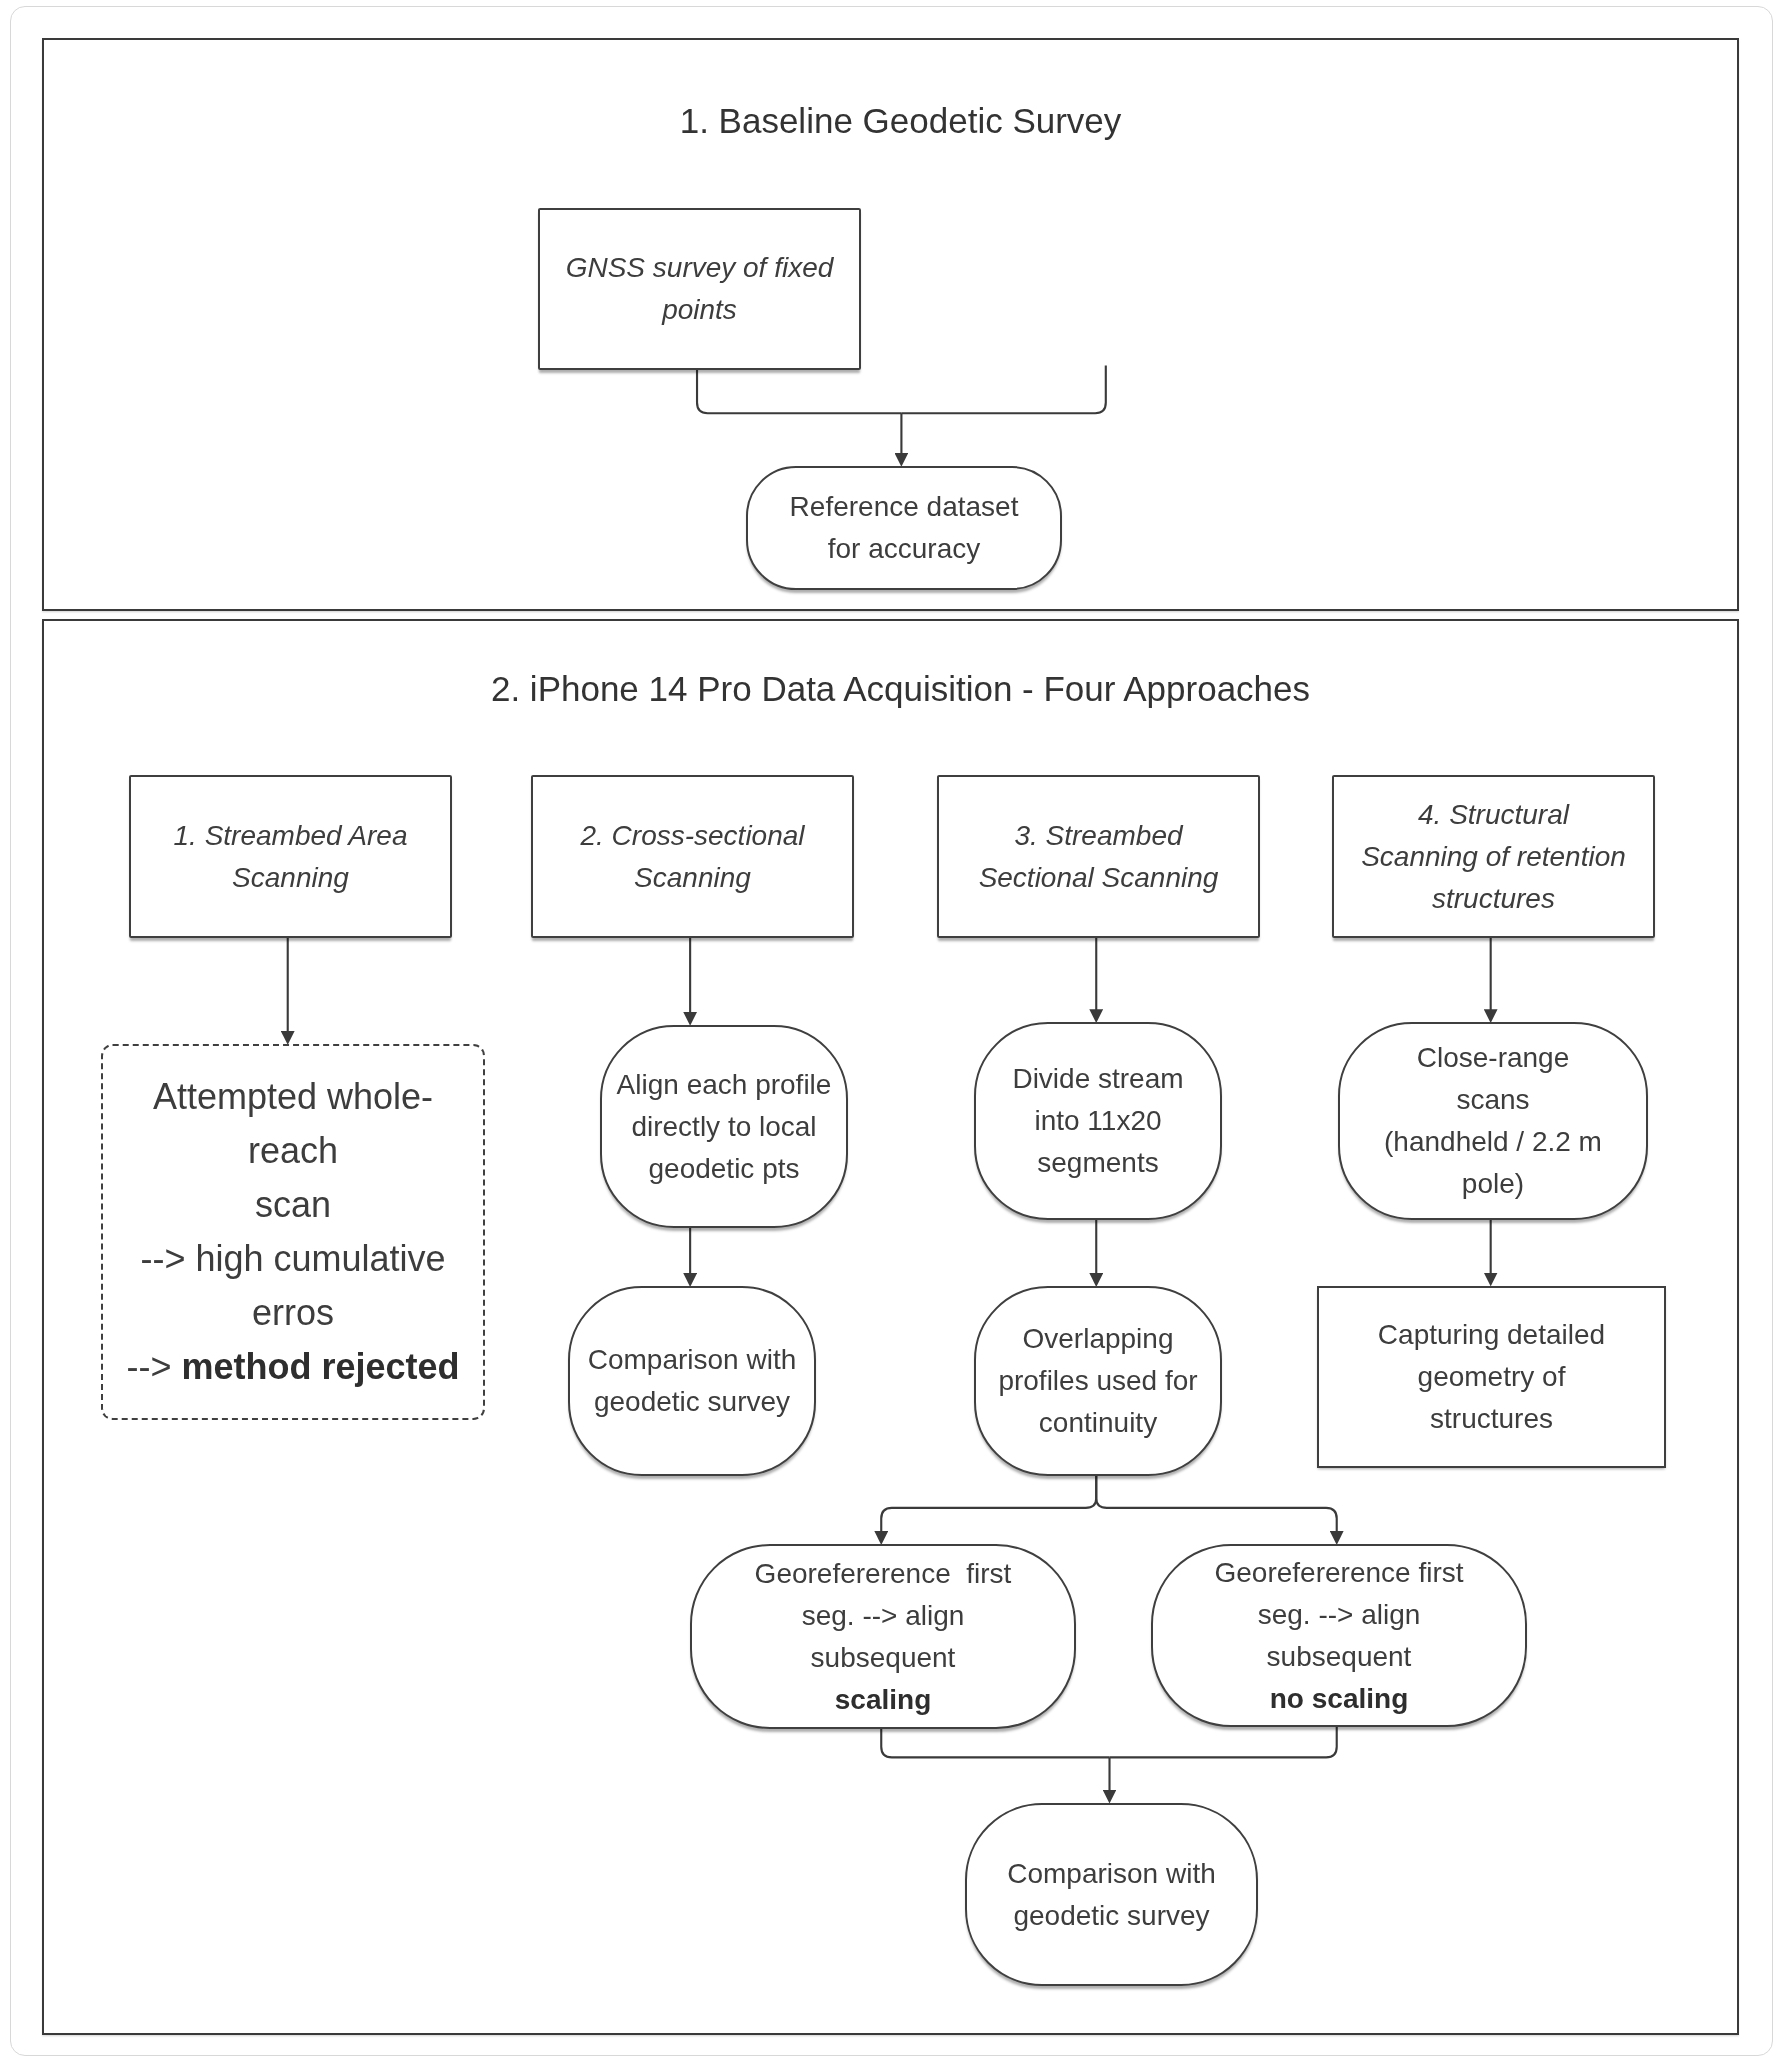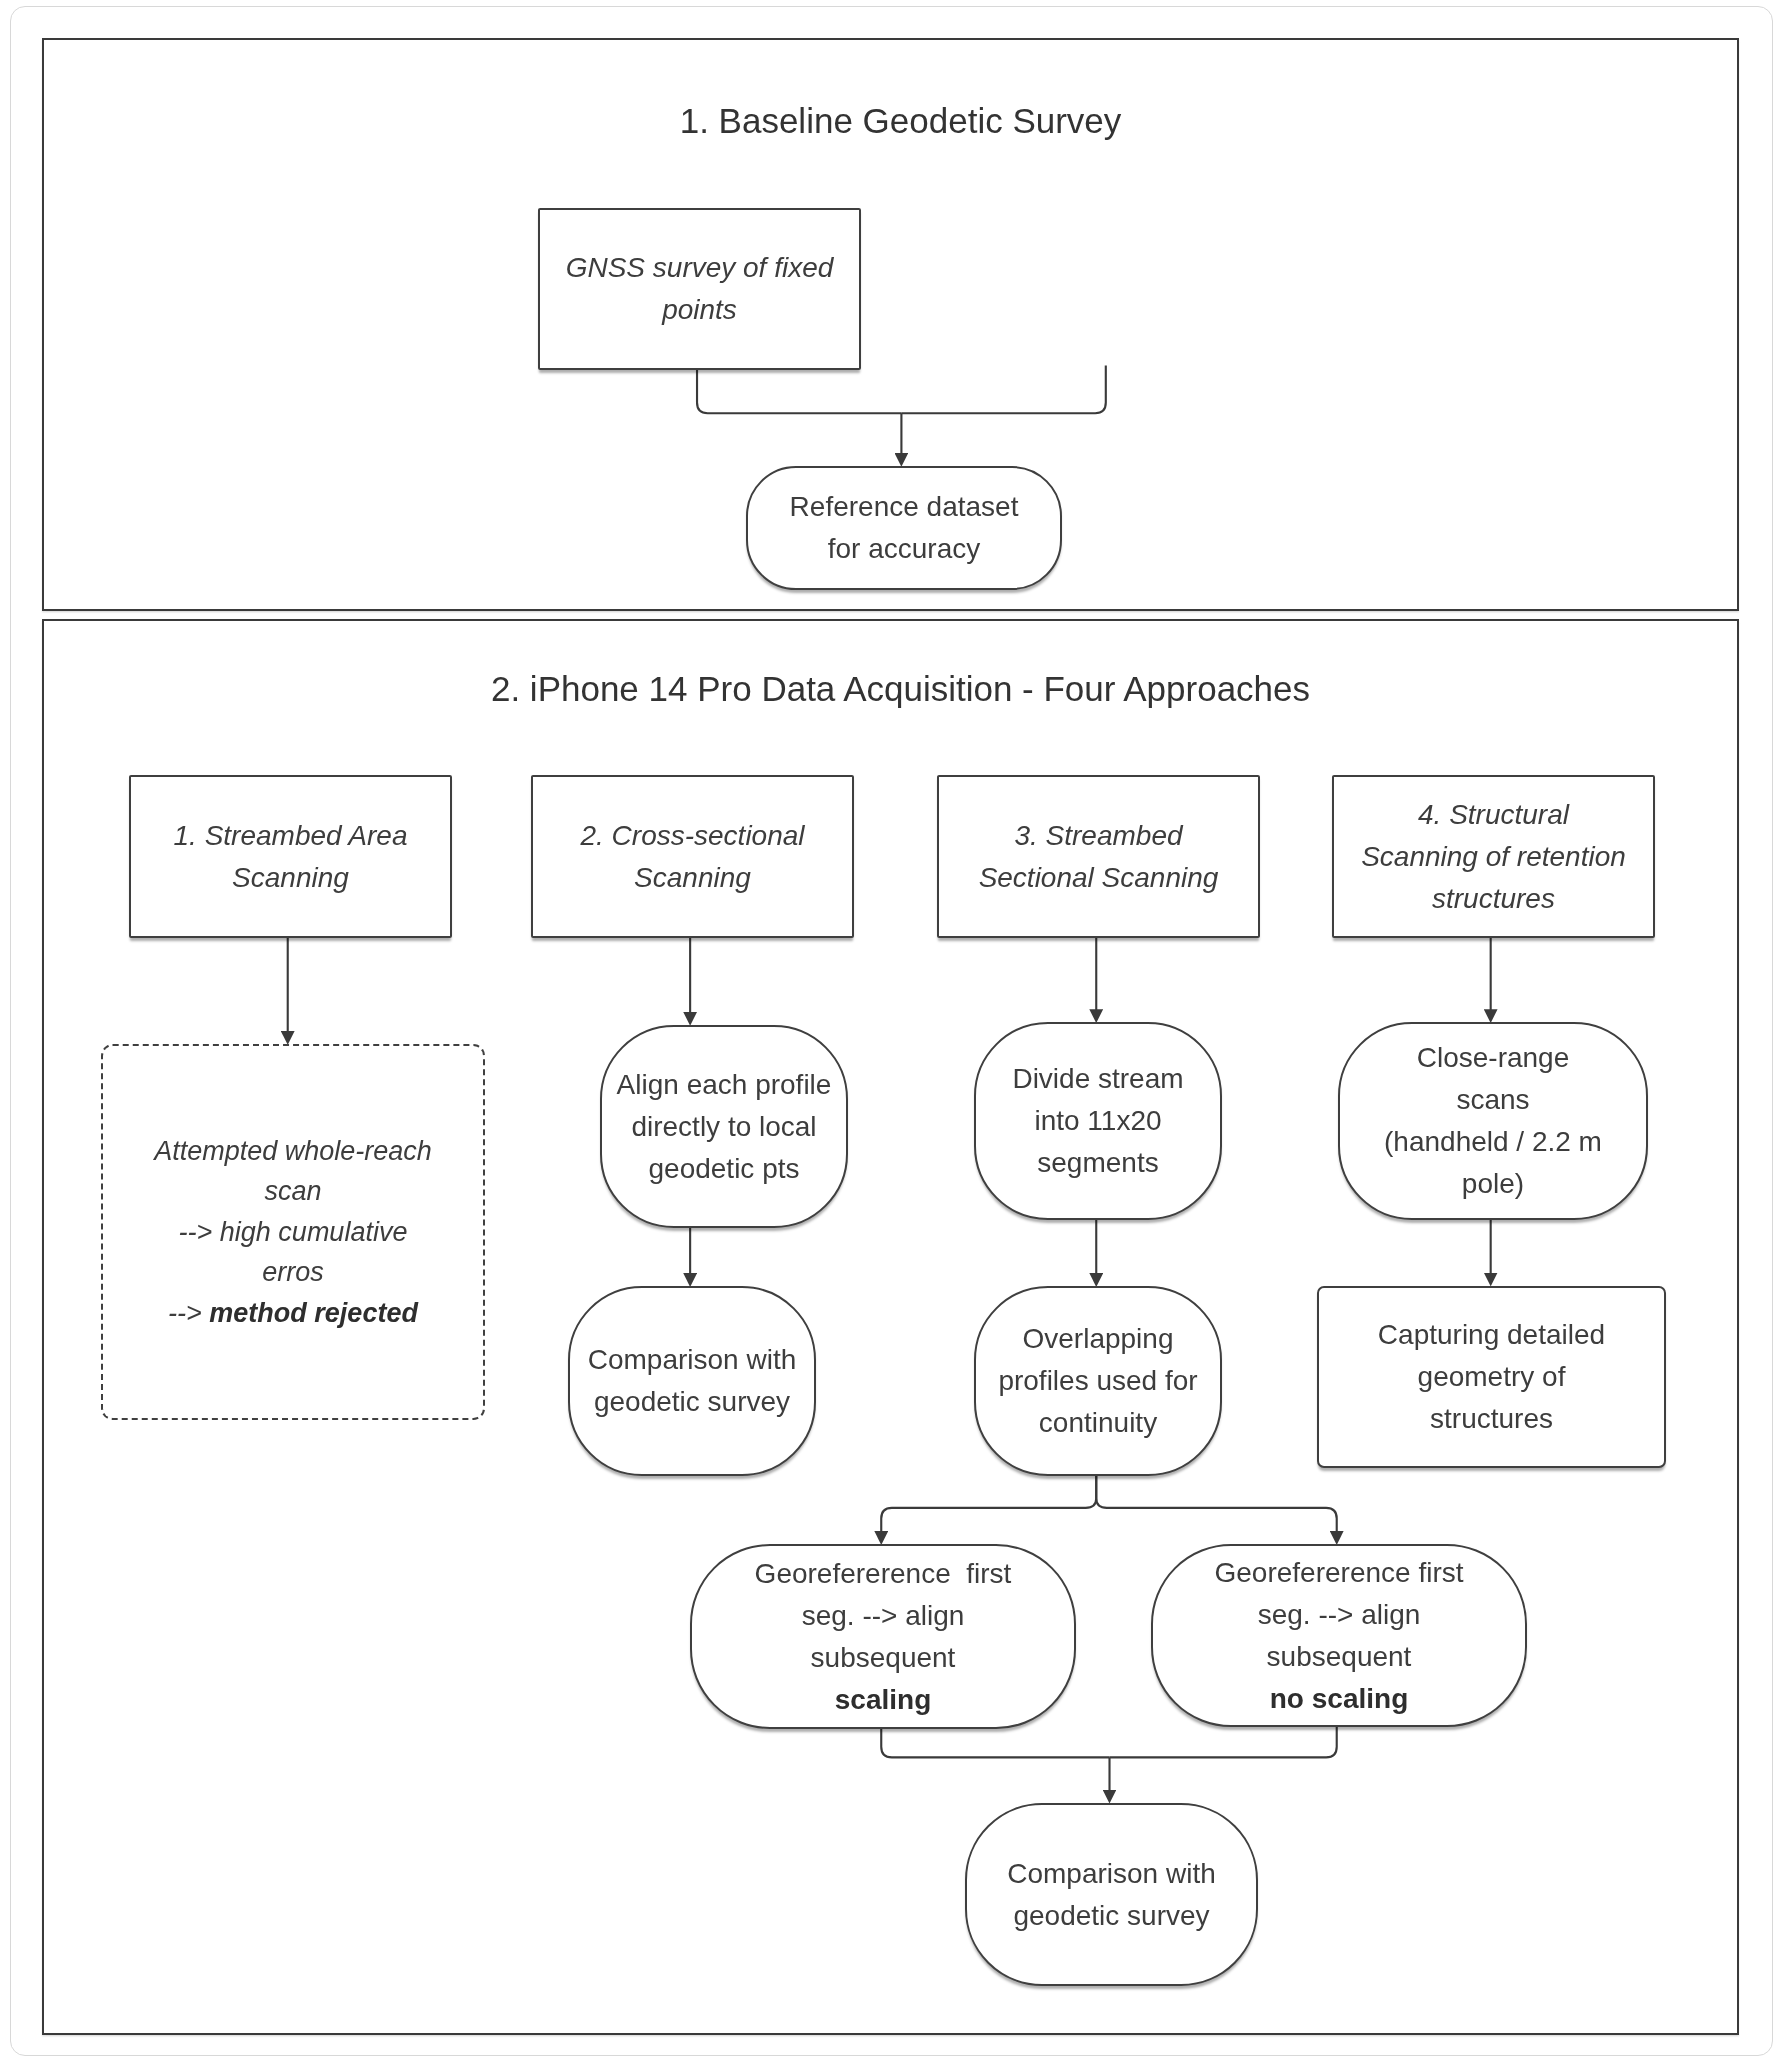--- a/index.html
+++ b/index.html
@@ -28,30 +28,30 @@
   svg.wires{position:absolute;left:0;top:0;z-index:2;}
   .node{
     position:absolute;z-index:3;
     background:#ffffff;border:2.1px solid #3f3f3f;
     display:flex;align-items:center;justify-content:center;
     box-shadow:0 3.2px 2.7px -1.1px rgba(0,0,0,.32);
   }
   .rounded{border-radius:74px;}
   .pill{border-radius:50px;}
   .rect{border-radius:2.1px;}
-  .softrect{border-radius:7px;}
+  .softrect{border-radius:0;}
   .dashedbox{
     border:2.1px dashed #3f3f3f;border-radius:11.7px;
     box-shadow:none;background:#ffffff;
   }
   .txt{
     text-align:center;font-size:28px;line-height:1.5;
     white-space:pre-wrap;color:#3d3d3d;padding:0 7.4px;
   }
-  .big{font-size:27px;font-style:italic;}
+  .big{font-size:36px;}
   .it{font-style:italic;}
   .b{font-weight:bold;color:#2e2e2e;}
 </style>
 </head>
 <body>
 
 <div id="canvas">
 
   <div class="card"></div>
 

